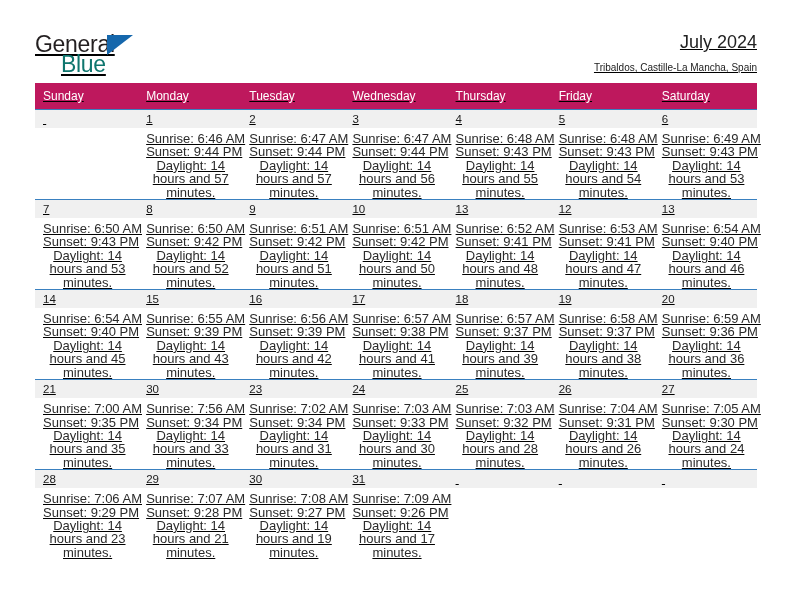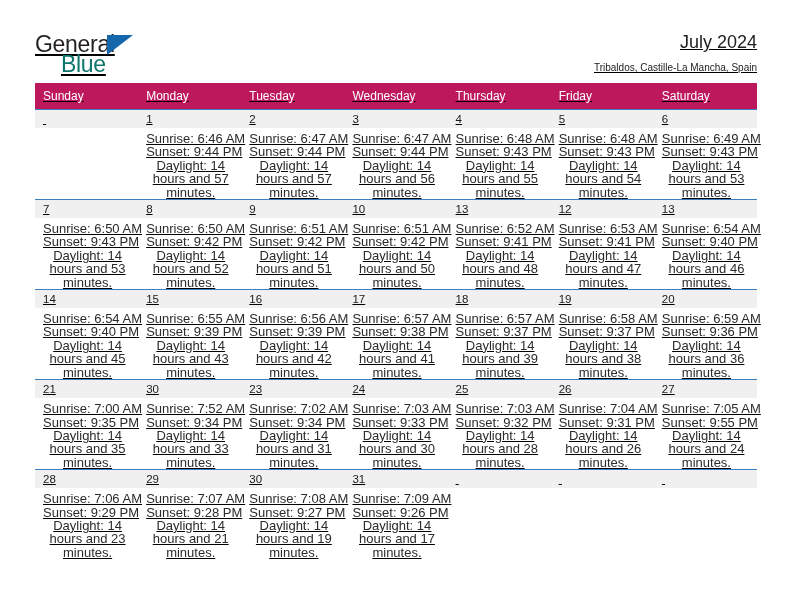--- a/index.html
+++ b/index.html
@@ -341,21 +341,21 @@
             <div class="daynum">21</div>
             <div class="details">
               <div>Sunrise: 7:00 AM</div>
               <div>Sunset: 9:35 PM</div>
               <div class="daylight">Daylight: 14 hours and 35 minutes.</div>
             </div>
           </td>
           <td>
             <div class="daynum">30</div>
             <div class="details">
-              <div>Sunrise: 7:52 AM</div>
+              <div>Sunrise: 7:56 AM</div>
               <div>Sunset: 9:34 PM</div>
               <div class="daylight">Daylight: 14 hours and 33 minutes.</div>
             </div>
           </td>
           <td>
             <div class="daynum">23</div>
             <div class="details">
               <div>Sunrise: 7:02 AM</div>
               <div>Sunset: 9:34 PM</div>
               <div class="daylight">Daylight: 14 hours and 31 minutes.</div>
@@ -382,21 +382,21 @@
             <div class="details">
               <div>Sunrise: 7:04 AM</div>
               <div>Sunset: 9:31 PM</div>
               <div class="daylight">Daylight: 14 hours and 26 minutes.</div>
             </div>
           </td>
           <td>
             <div class="daynum">27</div>
             <div class="details">
               <div>Sunrise: 7:05 AM</div>
-              <div>Sunset: 9:55 PM</div>
+              <div>Sunset: 9:30 PM</div>
               <div class="daylight">Daylight: 14 hours and 24 minutes.</div>
             </div>
           </td>
         </tr>
         <tr class="week">
           <td>
             <div class="daynum">28</div>
             <div class="details">
               <div>Sunrise: 7:06 AM</div>
               <div>Sunset: 9:29 PM</div>

